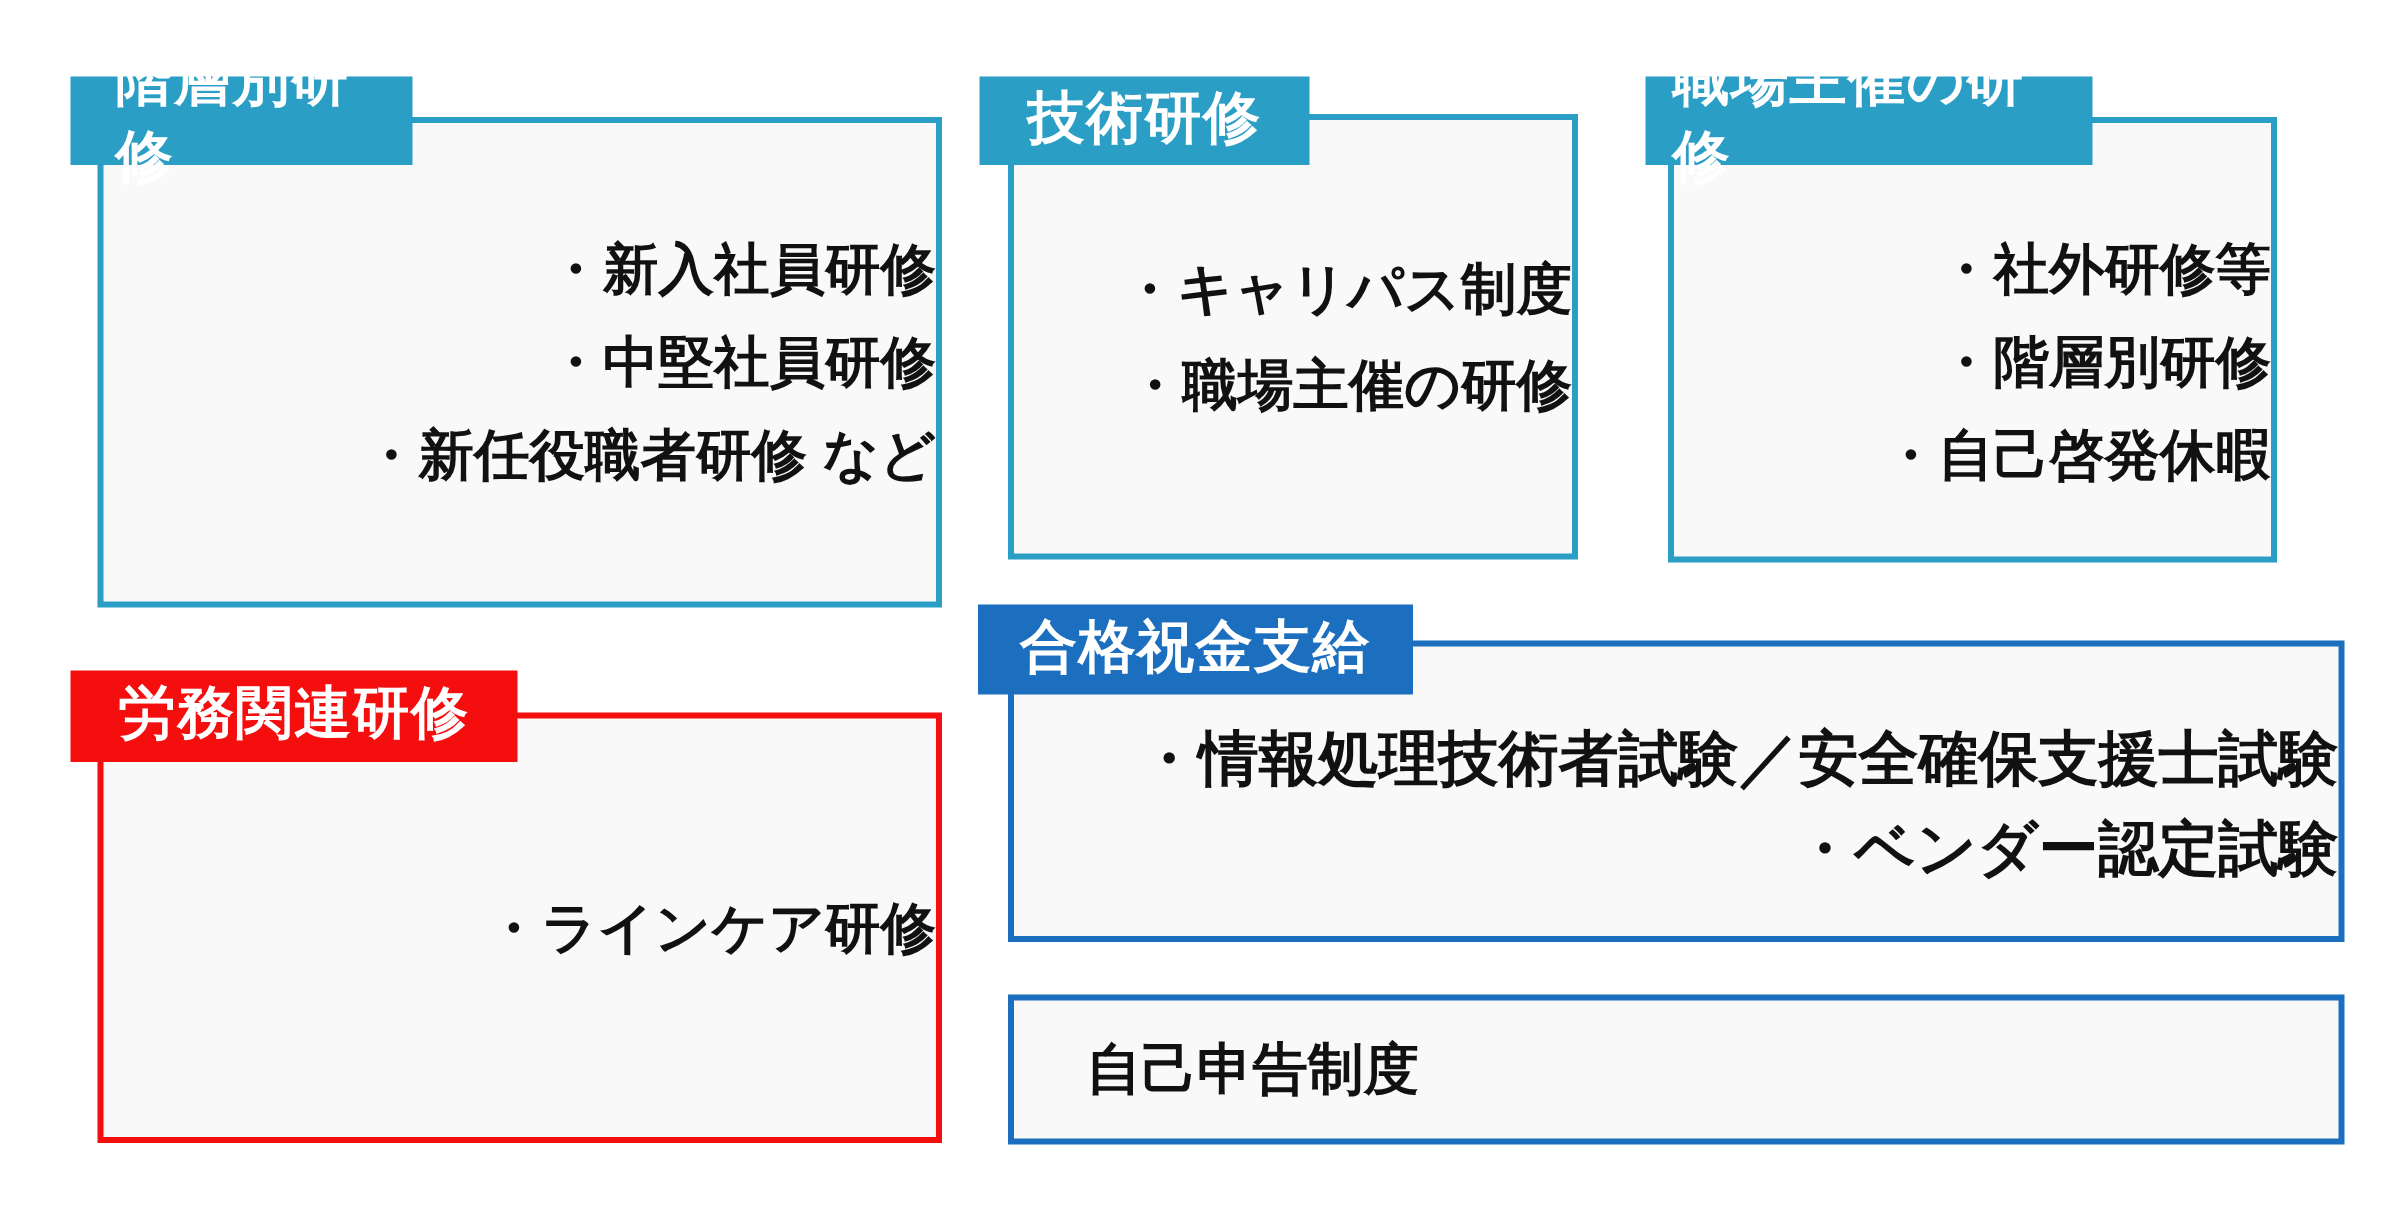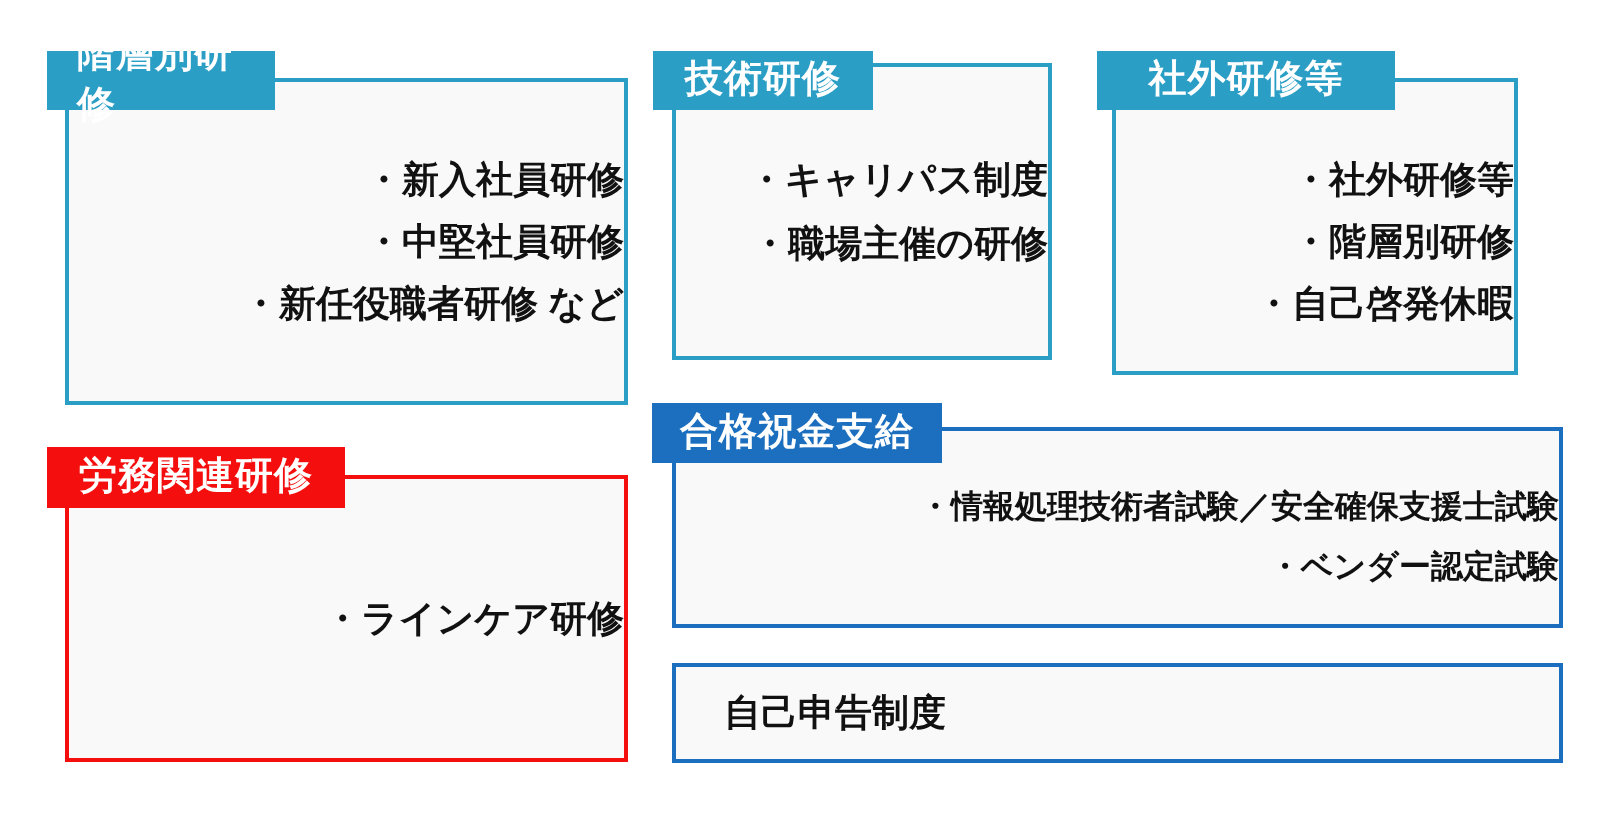--- a/index.html
+++ b/index.html
@@ -61,38 +61,38 @@
   .red   .pbody { border: 4px solid #f40e0e; }
 
   
   #p1 { left: 47px; top: 51px; width: 581px; height: 354px; }
   #p1 .tab   { width: 228px; height: 59px; padding-left: 30px; }
   #p1 .pbody { left: 18px; top: 27px; width: 563px; height: 327px; padding-left: 78px; }
 
   
   #p2 { left: 653px; top: 51px; width: 399px; height: 324px; }
   #p2 .tab   { width: 220px; height: 59px; }
-  #p2 .pbody { left: 19px; top: 12px; width: 380px; height: 297px; }
+  #p2 .pbody { left: 19px; top: 25px; width: 380px; height: 297px; }
   #p2 li { line-height: 64px; }
 
   
   #p3 { left: 1097px; top: 51px; width: 421px; height: 324px; }
   #p3 .tab   { width: 298px; height: 59px; }
   #p3 .pbody { left: 15px; top: 27px; width: 406px; height: 297px; padding-left: 32px; padding-top: 30px; }
 
   
   #p4 { left: 47px; top: 447px; width: 581px; height: 315px; }
   #p4 .tab   { width: 298px; height: 61px; }
   #p4 .pbody { left: 18px; top: 28px; width: 563px; height: 287px; padding-left: 116px; }
 
   
   #p5 { left: 652px; top: 403px; width: 911px; height: 225px; }
   #p5 .tab   { width: 290px; height: 60px; }
   #p5 .pbody { left: 20px; top: 24px; width: 891px; height: 201px; padding-left: 22px; padding-top: 16px; }
-  #p5 li { font-size: 32px; line-height: 60px; }
+  #p5 li { font-size: 40px; line-height: 60px; }
 
   
   #p6 { left: 672px; top: 663px; width: 891px; height: 100px; }
   #p6 .pbody { left: 0; top: 0; width: 891px; height: 100px; padding-left: 32px; }
   .plain-title {
     font-size: 37px;
     font-weight: 700;
     color: #111111;
     white-space: nowrap;
     margin-left: 16px;
@@ -123,21 +123,21 @@
     <div class="pbody">
       <ul class="item-list">
         <li>・キャリパス制度</li>
         <li>・職場主催の研修</li>
       </ul>
     </div>
   </section>
 
   <section id="p3" class="panel light">
     <div class="tab">
-      <span>社外研修等</span>
+      <span>職場主催の研修</span>
     </div>
     <div class="pbody">
       <ul class="item-list">
         <li>・社外研修等</li>
         <li>・階層別研修</li>
         <li>・自己啓発休暇</li>
       </ul>
     </div>
   </section>
 

